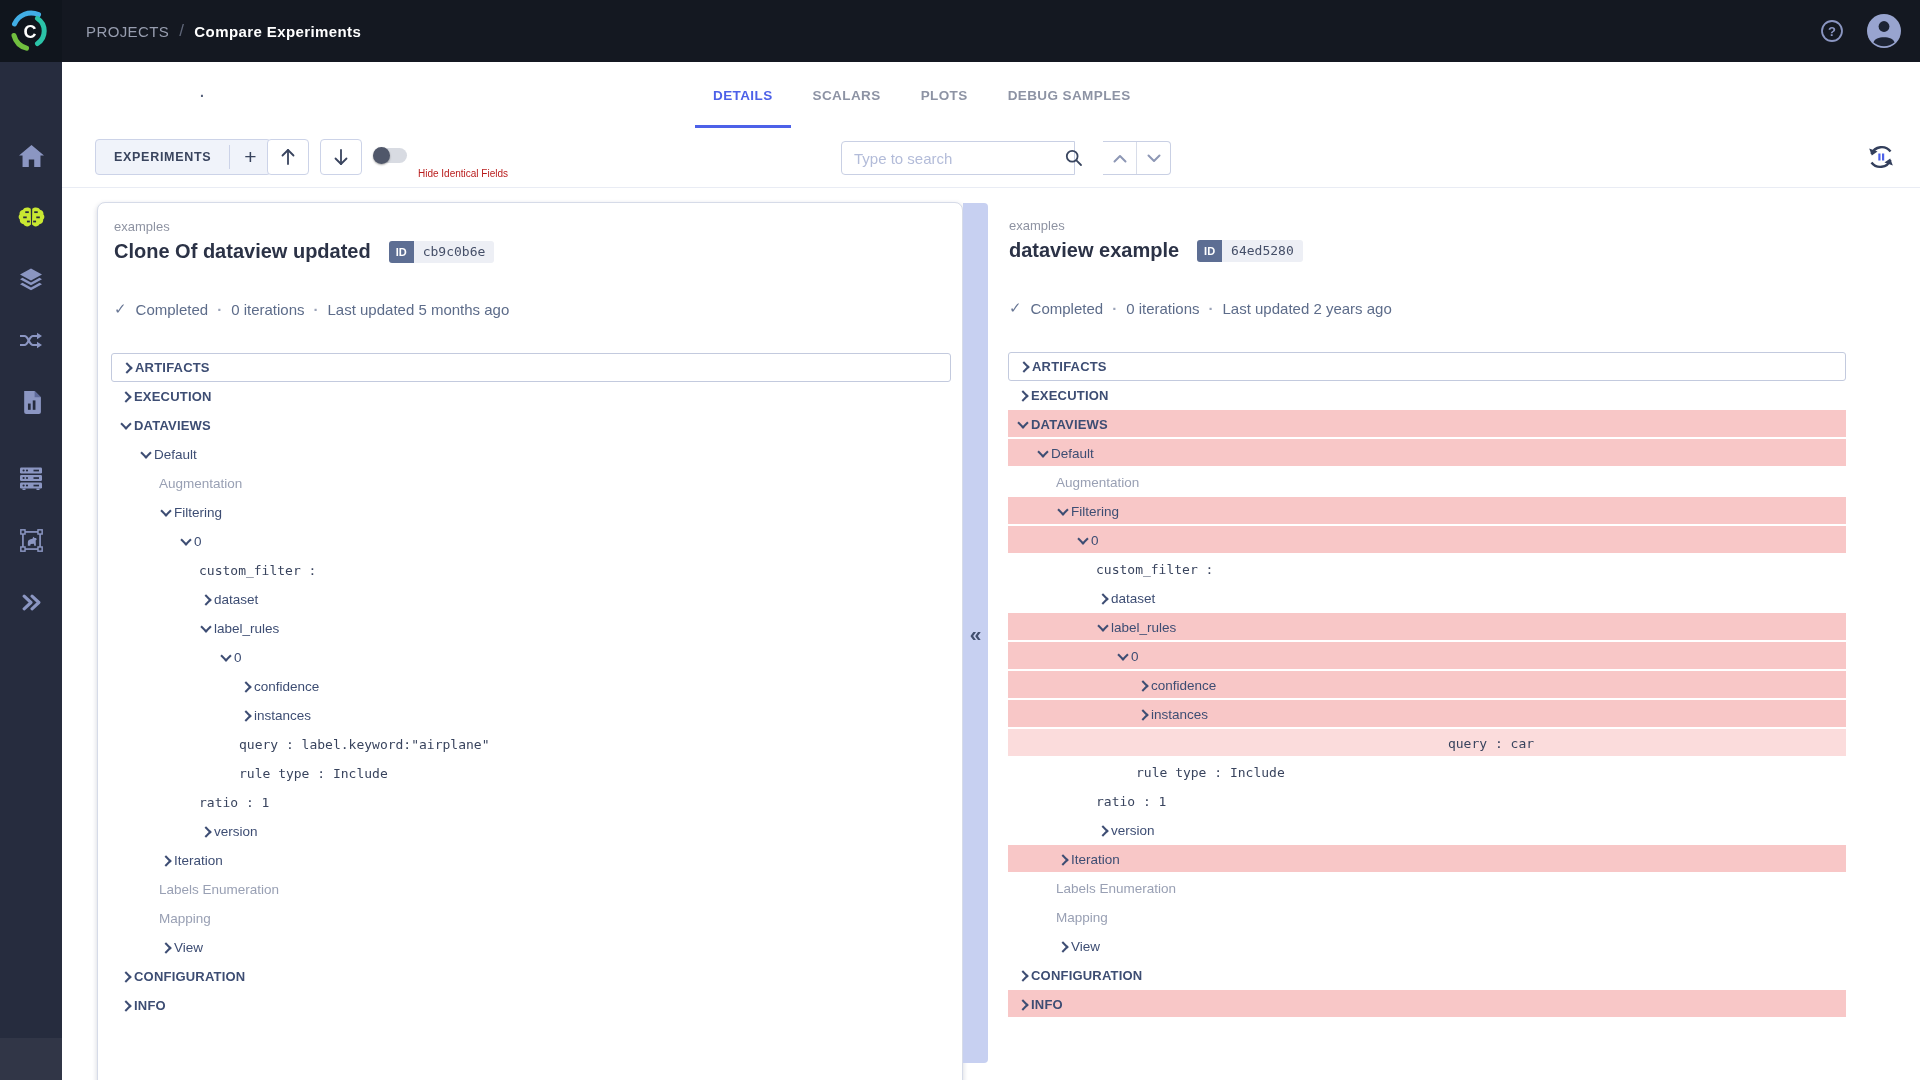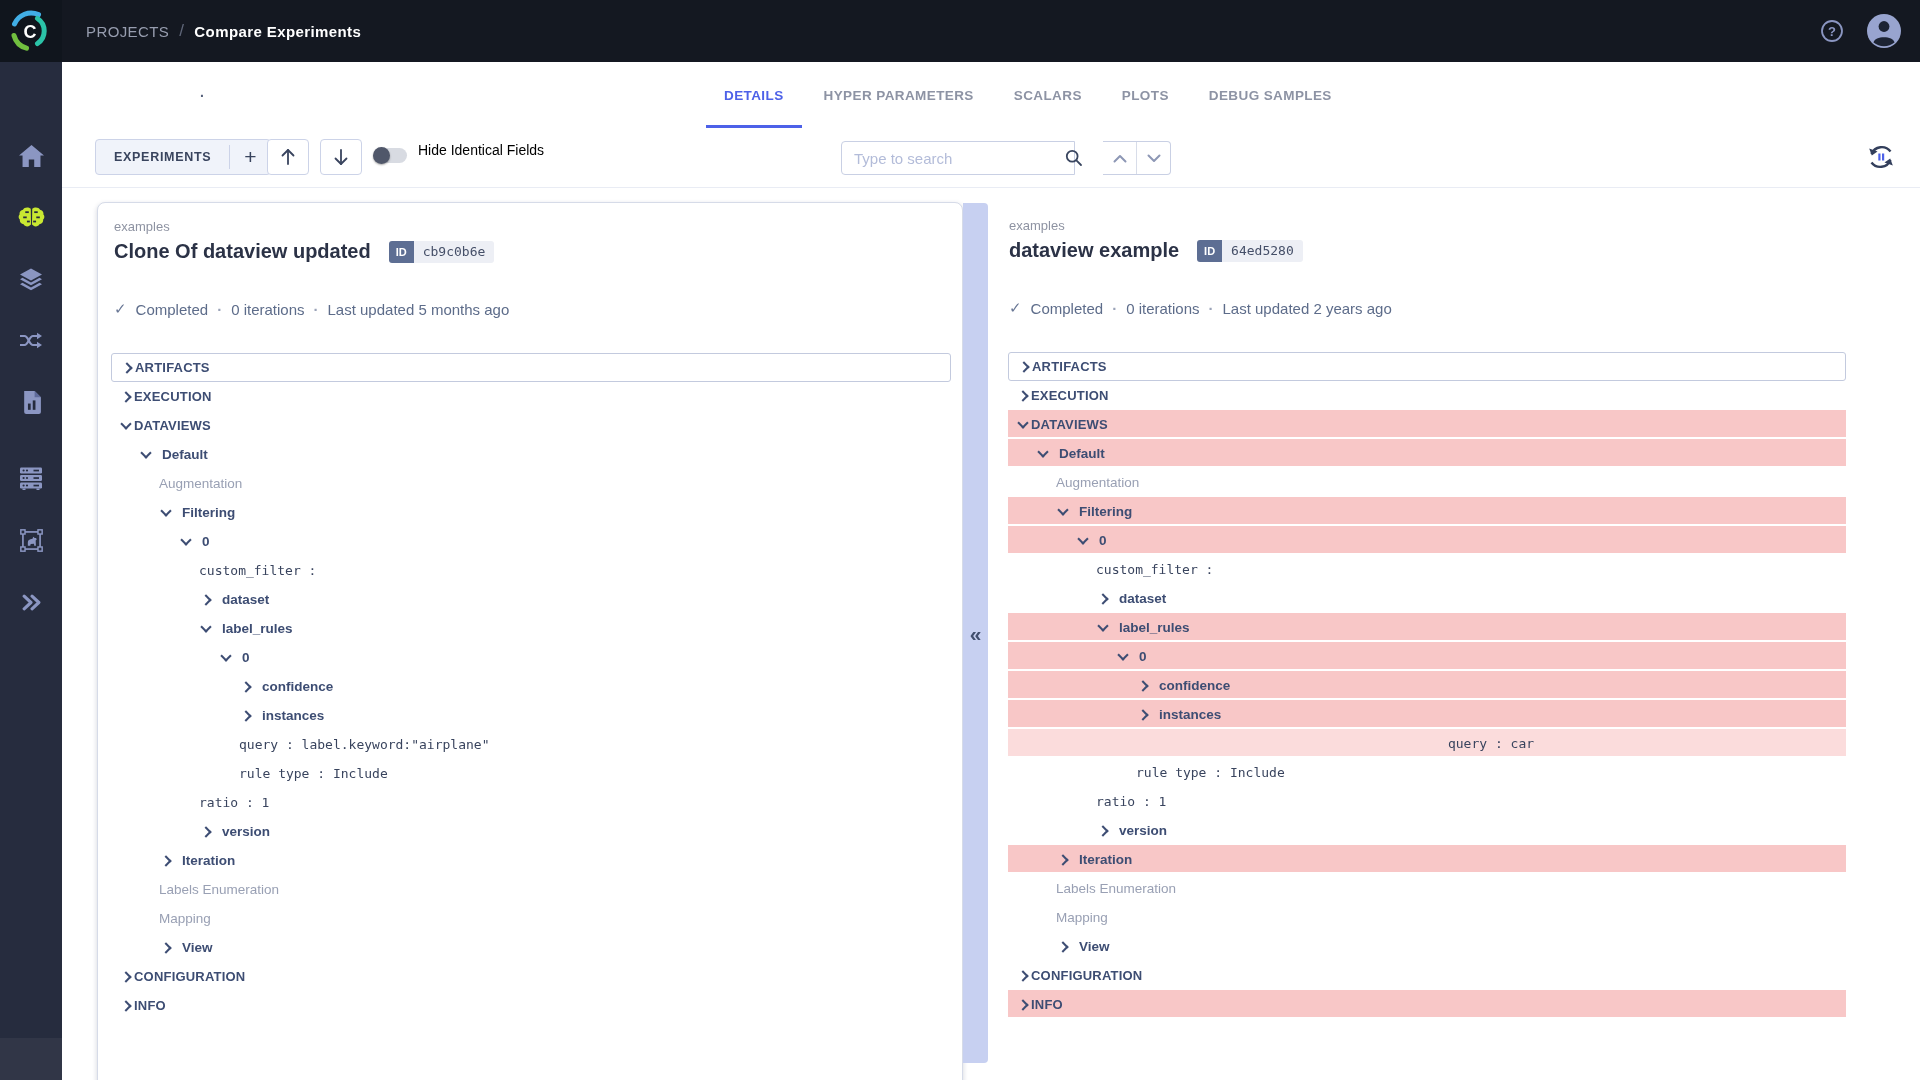--- a/index.html
+++ b/index.html
@@ -14,39 +14,39 @@
   .bc-sep{color:#5f6679;font-size:17px;font-weight:300;}
   .bc-cur{color:#ffffff;font-weight:700;}
   .topbar-right{margin-left:auto;display:flex;align-items:center;gap:22px;padding-right:18px;}
 
   
   .sidebar{position:absolute;left:0;top:62px;width:62px;height:1018px;background:#262c3e;z-index:4;}
   .side-item{position:absolute;left:0;width:62px;height:44px;display:flex;align-items:center;justify-content:center;}
   .sidebar-bottom{position:absolute;left:0;bottom:0;width:62px;height:42px;background:rgba(255,255,255,.05);}
 
   
-  .tabs-row{position:absolute;left:62px;top:62px;right:0;height:66px;background:#fff;border-bottom:6px solid #fca5a5;margin-left:11px;}
+  .tabs-row{position:absolute;left:62px;top:62px;right:0;height:66px;background:#fff;border-bottom:6px solid #fca5a5;}
   .tab-bar{position:absolute;left:633px;top:0;height:66px;display:flex;gap:4px;}
   .tab{display:flex;align-items:center;padding:0 18px;font-size:13.5px;font-weight:700;letter-spacing:.4px;
        color:#8d93a4;position:relative;cursor:pointer;}
   .tab.active{color:#4d61e8;}
   .tab.active::after{content:"";position:absolute;left:0;right:0;bottom:-1px;height:4px;background:#4d61e8;}
   .hint-dot{position:absolute;left:200px;top:84px;color:#55607a;font-size:14px;font-weight:700;}
 
   
   .toolbar{position:absolute;left:62px;top:128px;right:0;height:59px;background:#fff;border-bottom:1px solid #e9ecf4;}
   .btn{box-sizing:border-box;border:1px solid #ccd3e8;border-radius:4px;background:#fff;display:flex;align-items:center;justify-content:center;cursor:pointer;}
   .exp-btn{position:absolute;left:33px;top:11px;height:36px;background:#f0f3fa;display:flex;}
   .exp-label{padding:0 18px;display:flex;align-items:center;font-size:12.5px;font-weight:700;letter-spacing:.7px;color:#39445e;}
   .exp-plus{width:40px;border-left:1px solid #ccd3e8;display:flex;align-items:center;justify-content:center;
             font-size:21px;font-weight:400;color:#39445e;}
   .arrow-btn{position:absolute;top:11px;width:42px;height:36px;}
   .toggle{position:absolute;left:312px;top:20px;width:33px;height:15px;border-radius:8px;background:#d8dbe2;cursor:pointer;}
   .toggle-knob{position:absolute;left:-1px;top:-1px;width:17px;height:17px;border-radius:50%;background:#50576a;box-shadow:0 1px 2px rgba(0,0,0,.35);}
-  .toggle-label{position:absolute;left:356px;top:4px;font-size:14px;color:#000000;line-height:36px;height:36px;display:flex;align-items:center;}
+  .toggle-label{position:absolute;left:356px;top:28px;font-size:10px;color:#b91c1c;line-height:36px;height:36px;display:flex;align-items:center;}
 
   .search-wrap{position:absolute;left:779px;top:13px;height:34px;display:flex;gap:28px;}
   .search-box{box-sizing:border-box;width:234px;height:34px;border:1px solid #c9d0e4;border-radius:4px 0 0 4px;
               display:flex;align-items:center;background:#fff;}
   .search-input{border:none;outline:none;flex:1;font-size:15px;color:#39445e;padding:0 6px 0 12px;font-family:"Liberation Sans",sans-serif;background:transparent;}
   .search-input::placeholder{color:#b3bcd9;}
   .search-ico{width:30px;display:flex;align-items:center;justify-content:center;flex:none;cursor:pointer;}
   .find-group{box-sizing:border-box;display:flex;height:34px;border:1px solid #c9d0e4;border-left:none;border-radius:0 4px 4px 0;}
   .find-btn{width:33px;display:flex;align-items:center;justify-content:center;cursor:pointer;}
   .find-btn + .find-btn{border-left:1px solid #d8dde9;}
@@ -74,21 +74,21 @@
   .hdr-left{left:16px;}
   .hdr-flush{left:1px;}
 
   
   .rows{position:absolute;top:150px;}
   .rows-left{left:13px;width:840px;}
   .rows-right{left:0;width:838px;}
   .trow{box-sizing:border-box;height:29px;display:flex;align-items:center;color:#3d4d73;}
   .trow.boxed{border:1px solid #c3cade;border-radius:3px;}
   .k-section .tlabel{font-size:13px;font-weight:700;letter-spacing:.2px;}
-  .k-name .tlabel{font-size:13.5px;font-weight:700;margin-left:8px;}
+  .k-name .tlabel{font-size:13.5px;font-weight:400;}
   .k-empty .tlabel{font-size:13.5px;color:#99a0b4;}
   .k-kv .tlabel{font-family:"DejaVu Sans Mono",monospace;font-size:13px;color:#39445e;}
   .hl-diff{background:#f8c7c7;box-shadow:inset 0 -2px 0 #fff;}
   .hl-value{background:#fbdcdc;box-shadow:inset 0 -2px 0 #fff;justify-content:center;}
   .caret{display:inline-block;width:13px;height:13px;position:relative;flex:none;margin-right:2px;color:#3d4d73;}
   .caret::before{content:"";position:absolute;left:3px;top:3px;width:6px;height:6px;
                  border-right:2px solid currentColor;border-bottom:2px solid currentColor;transform:rotate(-45deg);}
   .caret.open::before{transform:rotate(45deg);top:1px;}
 </style>
 </head>
@@ -205,21 +205,20 @@
           <path d="M10.5 2 L17 8 10.5 14"></path>
       </g>
     </svg>
   </div>
   <div class="sidebar-bottom"></div>
 </div>
 
 <div class="tabs-row">
   <div class="tab-bar">
       <div class="tab active">DETAILS</div>
-      <div class="tab">HYPER PARAMETERS</div>
       <div class="tab">SCALARS</div>
       <div class="tab">PLOTS</div>
       <div class="tab">DEBUG SAMPLES</div>
     </div>
 </div>
 <div class="hint-dot">.</div>
 
 <div class="toolbar">
   <div class="btn exp-btn">
     <span class="exp-label">EXPERIMENTS</span>

